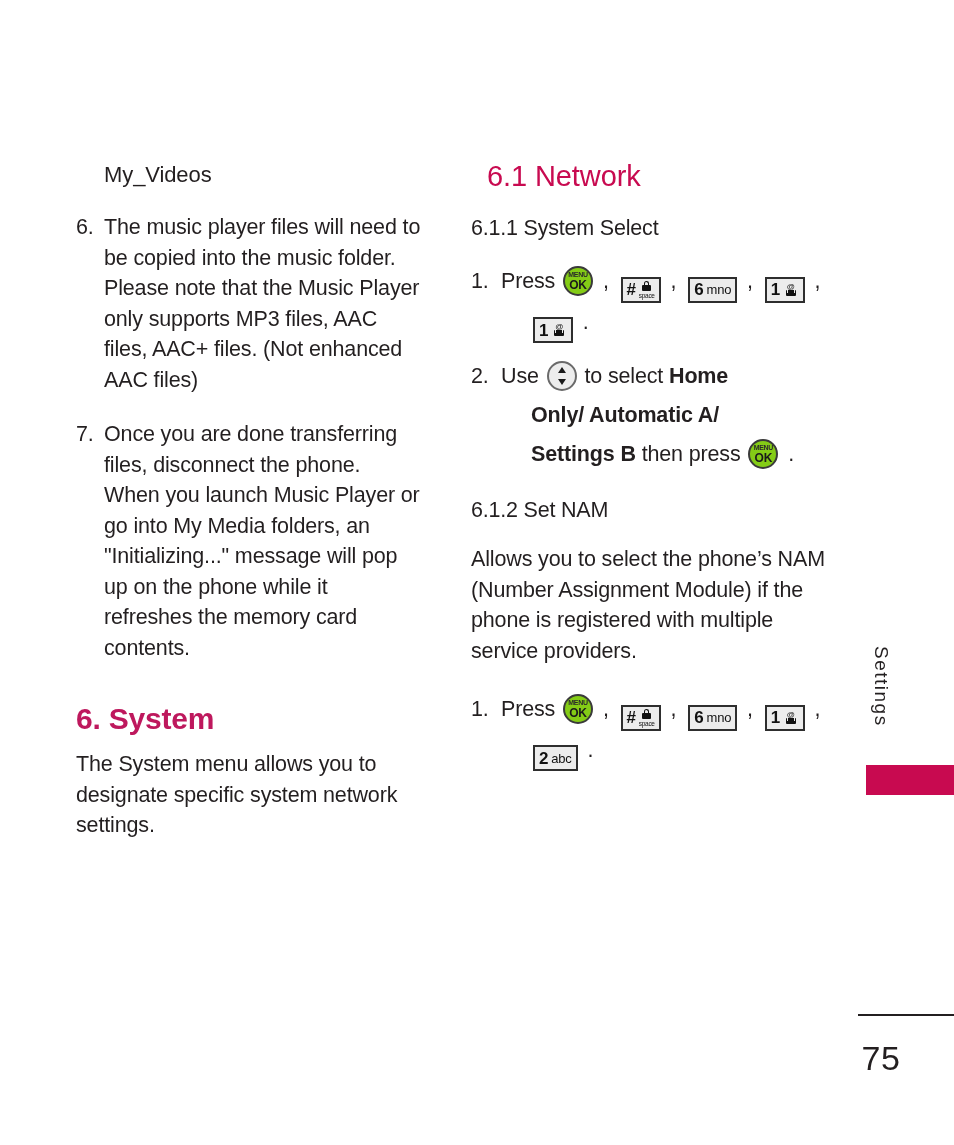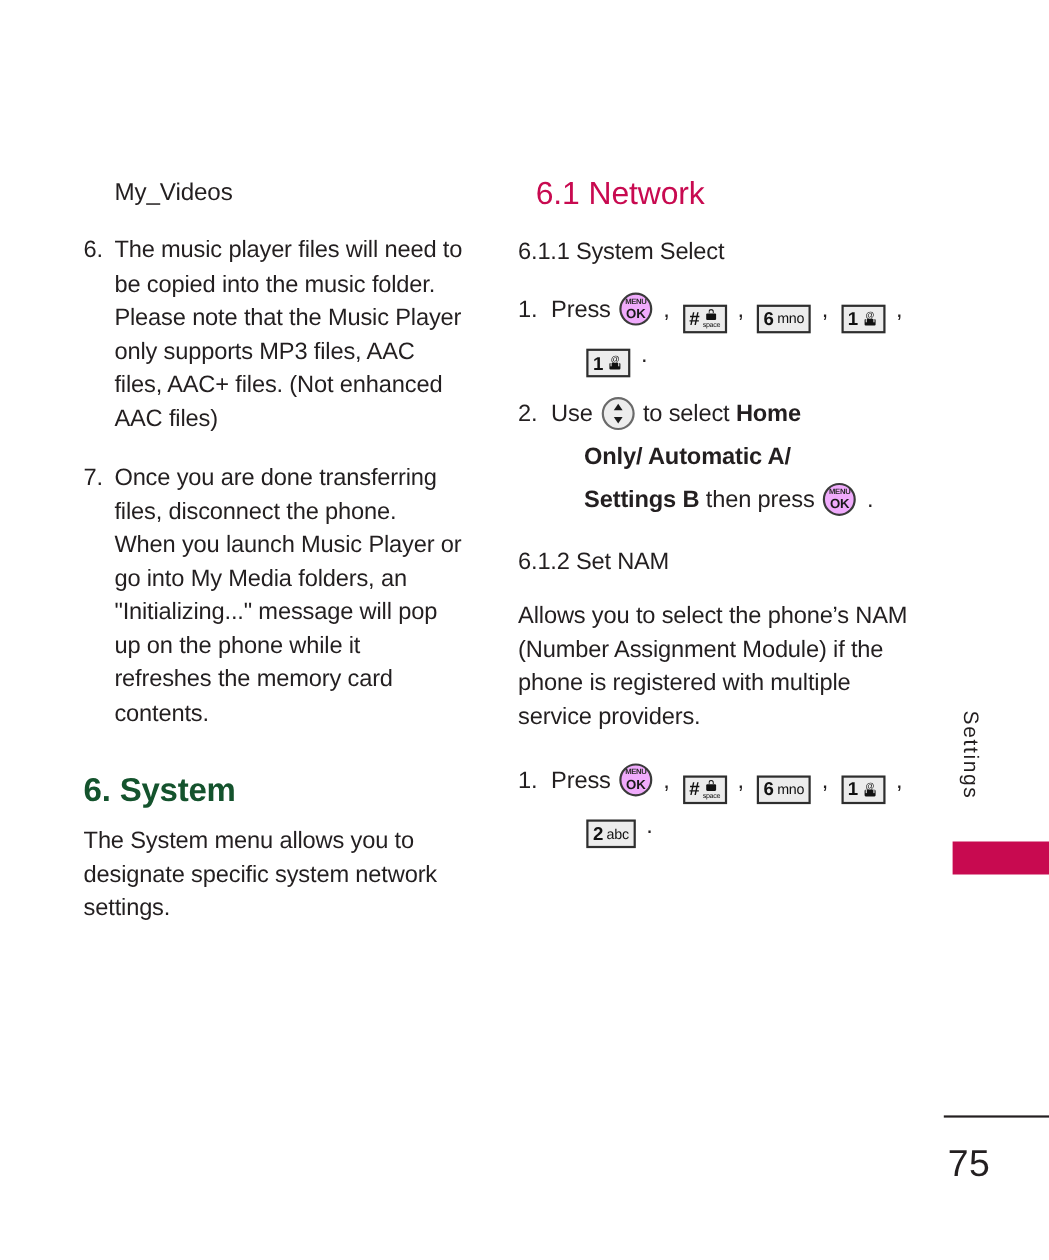--- a/index.html
+++ b/index.html
@@ -56,21 +56,21 @@
     margin: 0 0 24px 0;
     letter-spacing: -0.15px;
   }
   .numitem > .num {
     position: absolute;
     left: 0;
     top: 0;
   }
 
   h2.sec-title {
-    color: #14532d;
+    color: #be185d;
     font-size: 30px;
     font-weight: bold;
     line-height: 36px;
     margin: 0 0 12px 0;
     letter-spacing: -0.2px;
   }
 
   h3.sub-title {
     color: #c80a50;
     font-size: 29px;
@@ -113,21 +113,21 @@
     display: inline-block;
     vertical-align: -5px;
     margin: 0 2px;
   }
 
   
   .key-round {
     width: 30px;
     height: 30px;
     border-radius: 50%;
-    background: #f0abfc;
+    background: #84cc16;
     border: 2px solid #3a3a3a;
     position: relative;
     box-sizing: border-box;
     vertical-align: -8px;
   }
   .key-round .k-menu {
     position: absolute;
     top: 3px; left: 0; right: 0;
     text-align: center;
     font-size: 7px;

